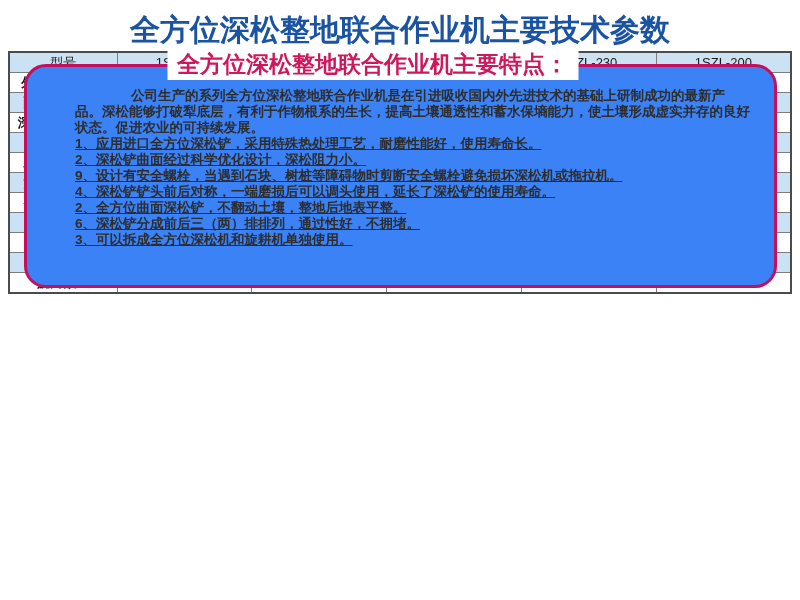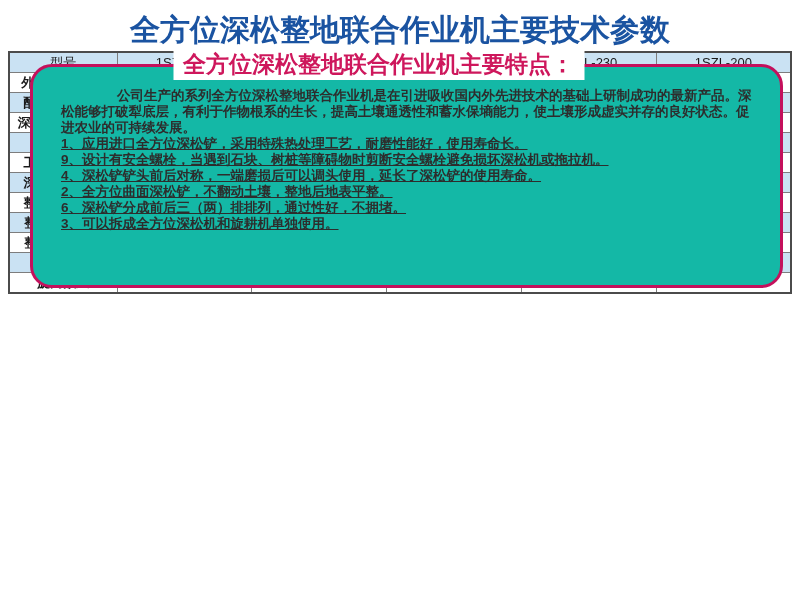--- a/index.html
+++ b/index.html
@@ -13,41 +13,42 @@
   }
   html,body{margin:0;padding:0;}
   body{
     width:800px;height:600px;overflow:hidden;background:#ffffff;
     font-family:"Liberation Sans","DejaVu Sans",sans-serif;
   }
   .page{position:relative;width:800px;height:600px;background:#fff;}
 
   
   .feature-box{
-    position:absolute;left:30px;top:48px;width:747px;height:218px;
+    position:absolute;left:24px;top:48px;width:747px;height:218px;
     border:3px solid var(--accent-pink);
     border-radius:22px;
-    background:#14b8a6;
+    background:#3b82f6;
   }
   .feature-title{
     position:absolute;top:-17px;left:50%;
     transform:translateX(-50%) translateX(-28px);
     background:#fff;
     padding:0 10px;
     font-family:"Liberation Serif","DejaVu Serif",serif;
     font-weight:bold;
     font-size:23px;line-height:30px;
     color:var(--title-pink);
     white-space:nowrap;
   }
   .feature-content{
     padding:21px 24px 0 28px;
     font-size:13.5px;line-height:16px;
     font-weight:bold;
     color:var(--body-text);
+    margin-left:20px;
   }
   .feature-intro{margin:0;text-indent:56px;}
   .feature-list{list-style:none;margin:0;padding:0;}
   .feature-list li{margin:0;padding:0;text-decoration:underline;}
 
   
   .specs-title{
     margin:16px 0 0 0;
     text-align:center;
     font-family:"Liberation Serif","DejaVu Serif",serif;
@@ -83,20 +84,21 @@
 <body>
 
 <div class="page">
 
   <div class="feature-box">
     <div class="feature-title">全方位深松整地联合作业机主要特点：</div>
     <div class="feature-content">
       <p class="feature-intro">公司生产的系列全方位深松整地联合作业机是在引进吸收国内外先进技术的基础上研制成功的最新产品。深松能够打破犁底层，有利于作物根系的生长，提高土壤通透性和蓄水保墒能力，使土壤形成虚实并存的良好状态。促进农业的可持续发展。</p>
       <ul class="feature-list">
           <li>1、应用进口全方位深松铲，采用特殊热处理工艺，耐磨性能好，使用寿命长。</li>
+          <li>2、深松铲曲面经过科学优化设计，深松阻力小。</li>
           <li>9、设计有安全螺栓，当遇到石块、树桩等障碍物时剪断安全螺栓避免损坏深松机或拖拉机。</li>
           <li>4、深松铲铲头前后对称，一端磨损后可以调头使用，延长了深松铲的使用寿命。</li>
           <li>2、全方位曲面深松铲，不翻动土壤，整地后地表平整。</li>
           <li>6、深松铲分成前后三（两）排排列，通过性好，不拥堵。</li>
           <li>3、可以拆成全方位深松机和旋耕机单独使用。</li>
         </ul>
     </div>
   </div>
 
   <h2 class="specs-title">全方位深松整地联合作业机主要技术参数</h2>

